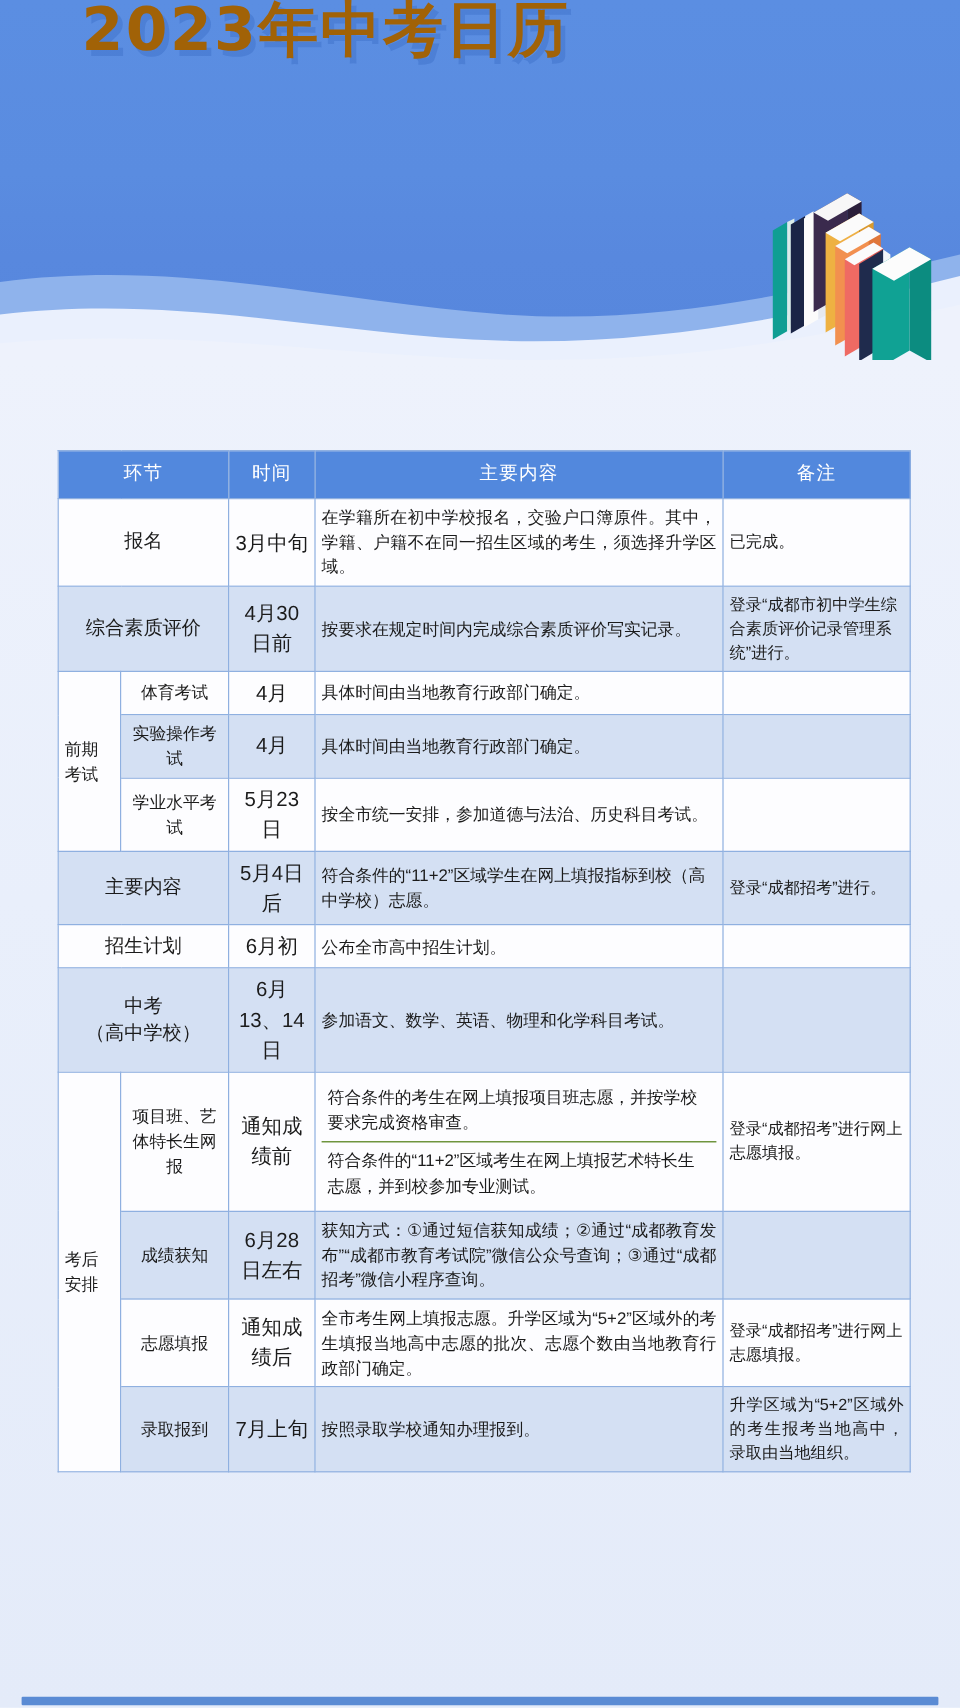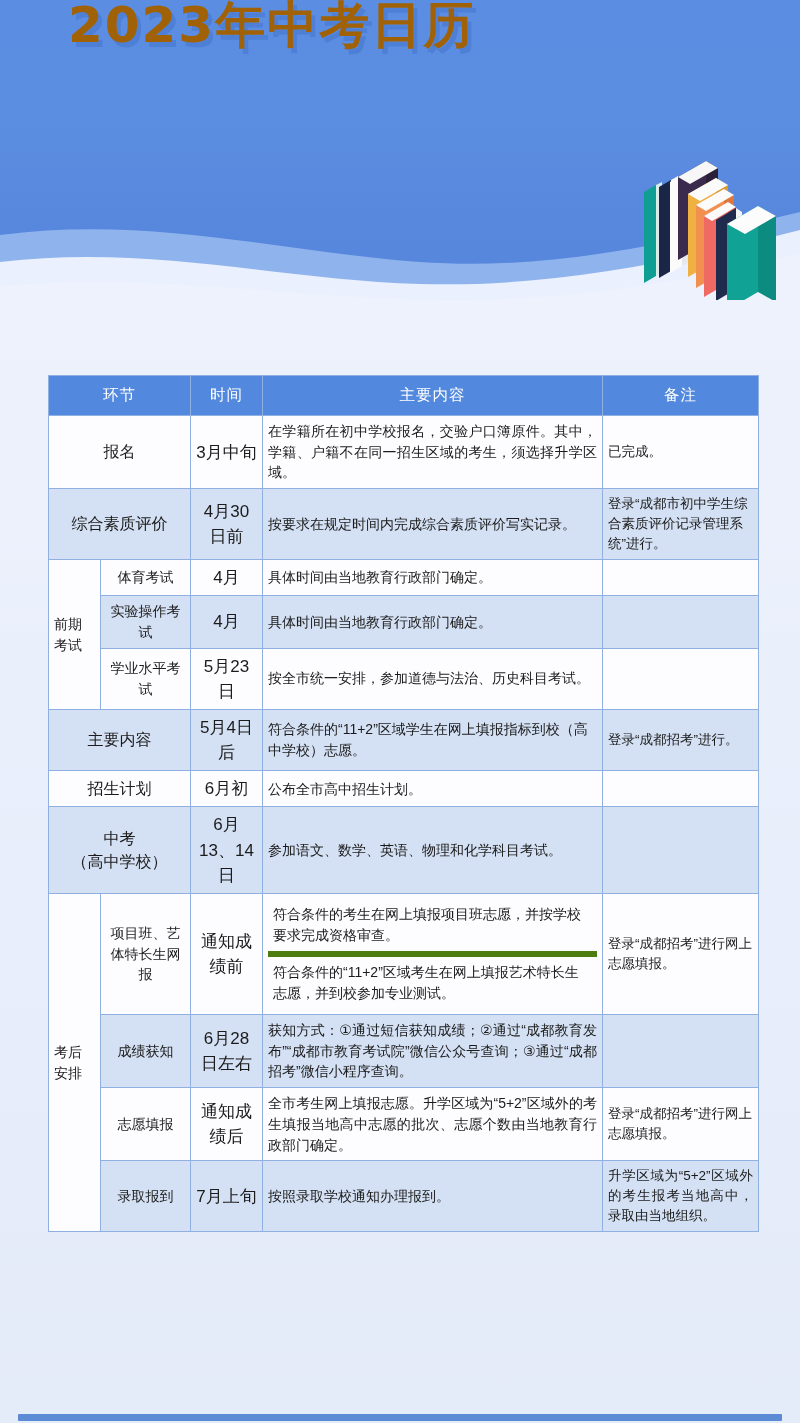--- a/index.html
+++ b/index.html
@@ -161,21 +161,21 @@
     text-align-last: left;
   }
 
   td.nopad { padding: 0; margin-top: 16px; }
   .split-part {
     padding: 5px 5px;
     font-size: 14px;
     line-height: 1.5;
     text-align: left;
   }
-  .split-part + .split-part { border-top: 6px solid #4d7c0f; }
+  .split-part + .split-part { border-top: 1px solid #4d7c0f; }
 </style>
 </head>
 <body>
 
 <div class="hero">
   <div class="hero-bg"></div>
 
   <svg class="hero-svg" viewBox="0 0 800 345" preserveAspectRatio="none">
     <path d="M0,235 C150,215 280,252 420,262 C560,272 690,238 800,212 L800,345 L0,345 Z" fill="#8fb3ec"></path>
     <path d="M0,262 C150,244 280,280 420,284 C560,288 690,258 800,230 L800,345 L0,345 Z" fill="#eaf0fd"></path>

